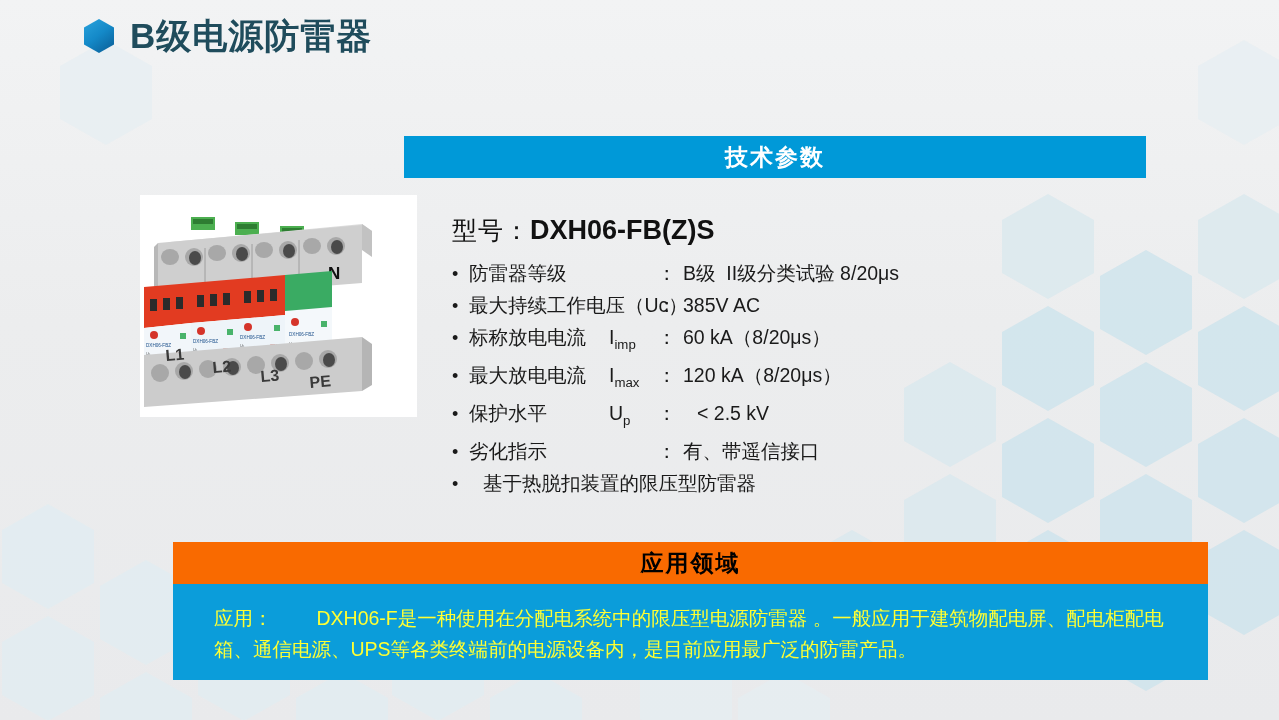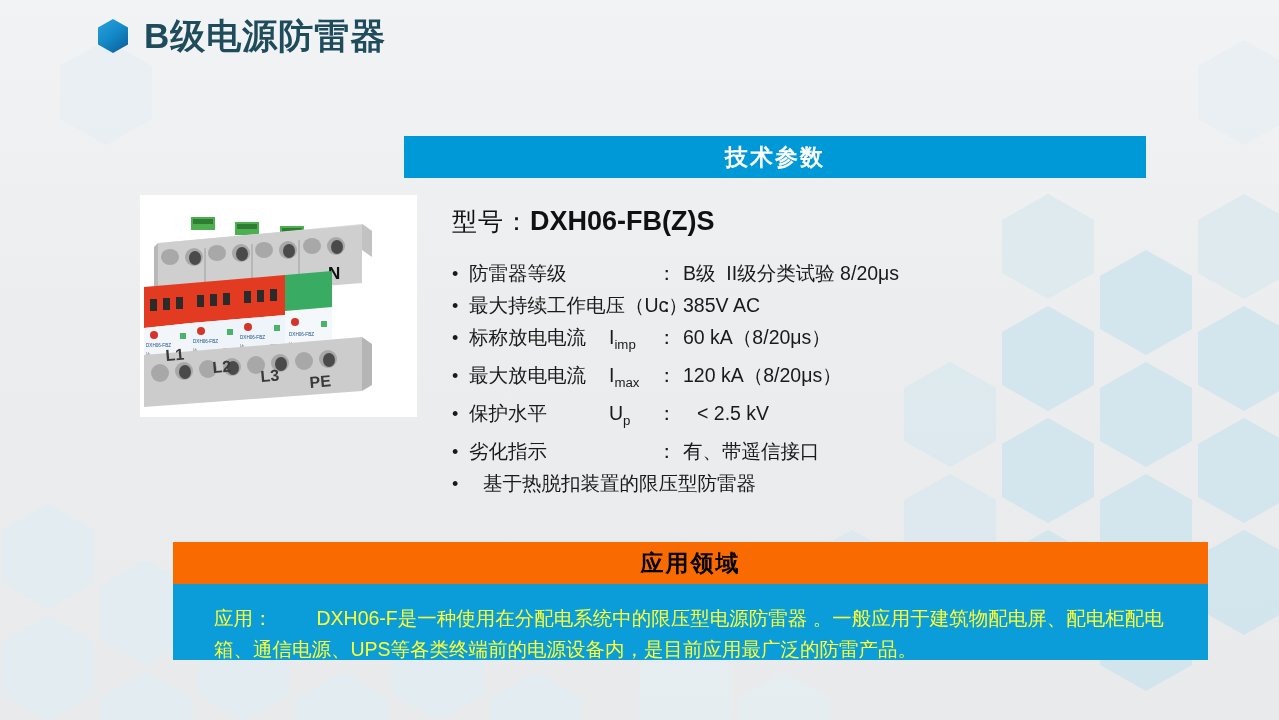--- a/index.html
+++ b/index.html
@@ -31,21 +31,20 @@
   }
 
   
   .slide-header {
     position: absolute;
     left: 84px;
     top: 18px;
     display: flex;
     align-items: center;
     gap: 16px;
-    margin-left: 14px;
   }
   .hex-bullet {
     width: 30px;
     height: 34px;
     display: block;
   }
   .slide-title {
     font-size: 35px;
     font-weight: bold;
     color: #1f4c5c;
@@ -77,21 +76,21 @@
     top: 195px;
     width: 277px;
     height: 222px;
     background: #ffffff;
     overflow: hidden;
   }
 
   .model-line {
     position: absolute;
     left: 452px;
-    top: 205px;
+    top: 214px;
     font-size: 26px;
     color: #111111;
     white-space: nowrap;
   }
   .model-line .model-label {
     font-size: 25px;
     letter-spacing: 1px;
   }
   .model-line .model-value {
     font-weight: bold;
@@ -153,21 +152,21 @@
     letter-spacing: 2px;
     display: flex;
     align-items: center;
     justify-content: center;
   }
   .app-body {
     position: absolute;
     left: 173px;
     top: 584px;
     width: 1035px;
-    height: 76px;
+    height: 96px;
     background: #0b9dda;
     color: #ffff33;
     box-sizing: border-box;
     padding: 19px 10px 14px 41px;
   }
   .app-text {
     font-size: 19.5px;
     line-height: 31px;
     letter-spacing: 0px;
   }

